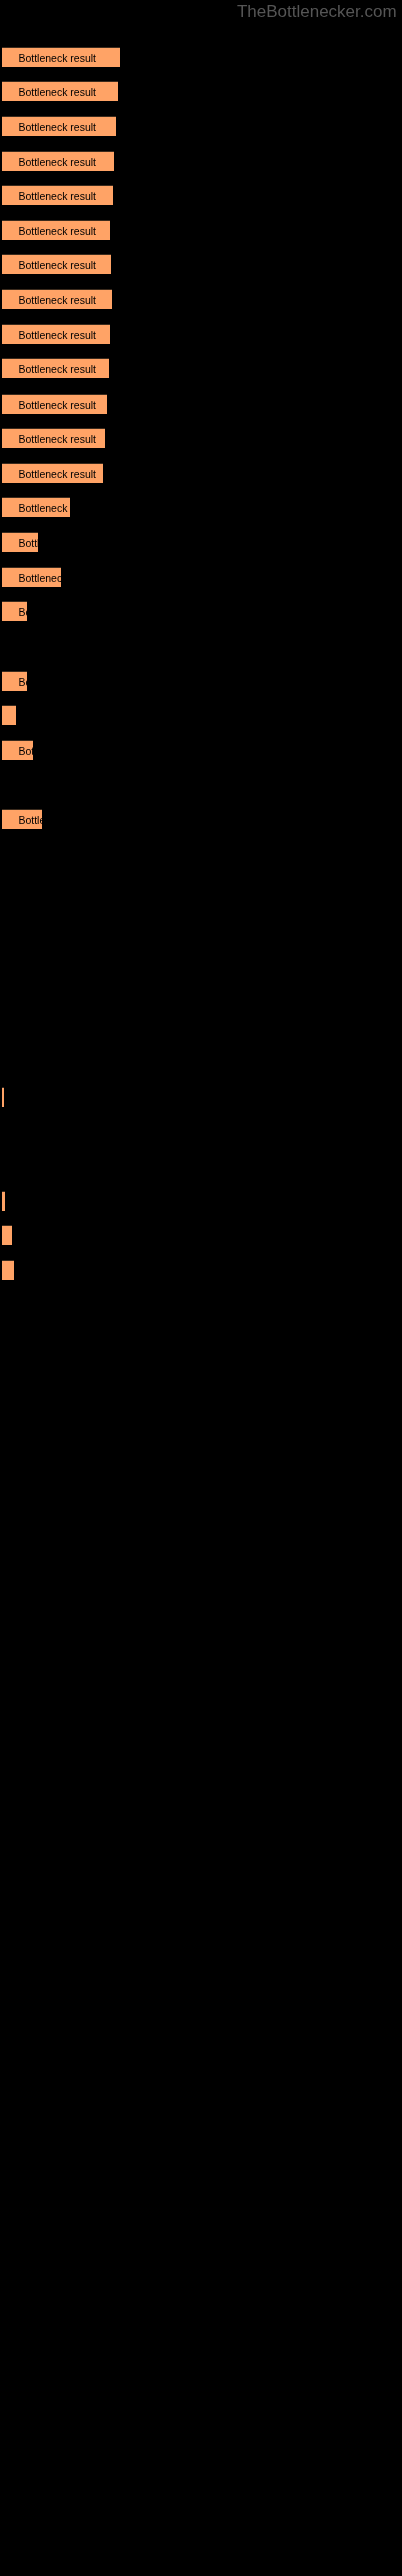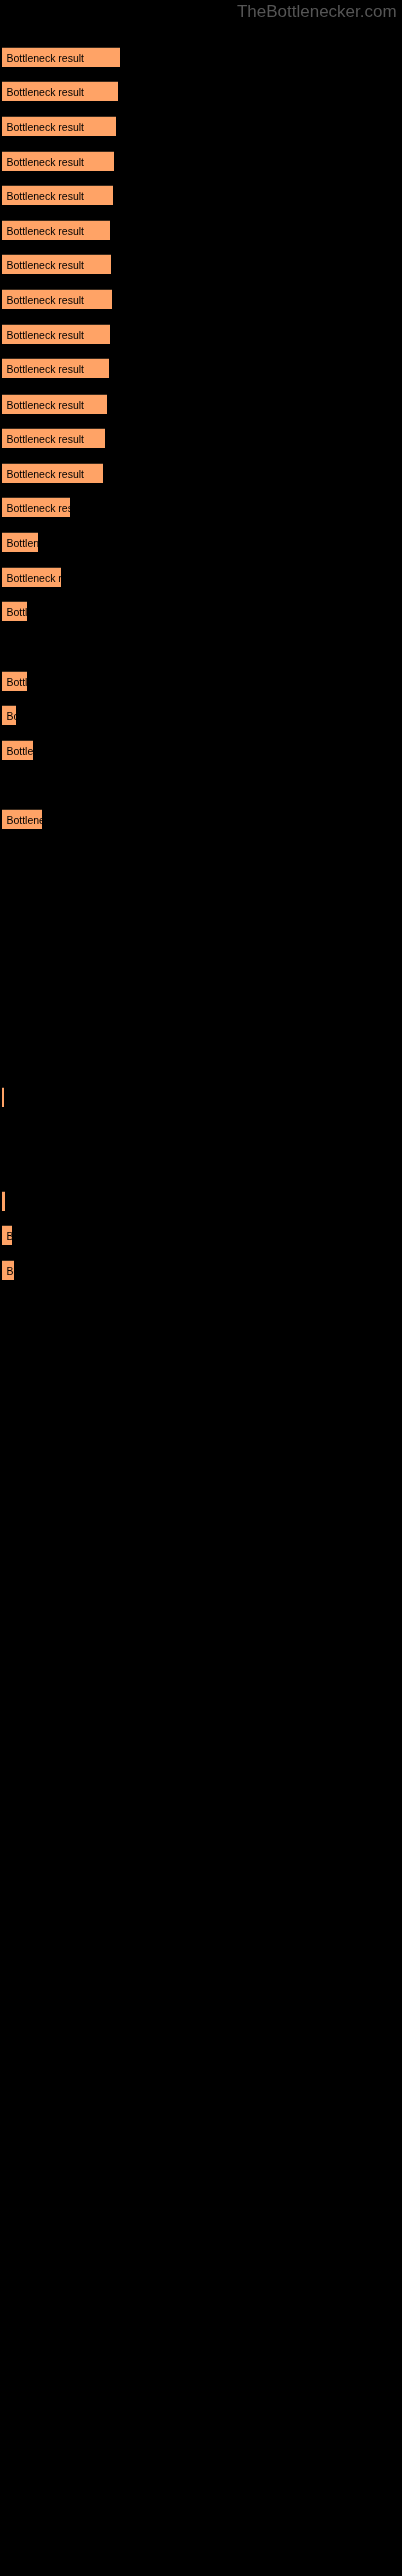--- a/index.html
+++ b/index.html
@@ -55,21 +55,21 @@
     transform: translateY(-50%);
     font-family: "Liberation Sans", sans-serif;
     font-size: 10.5px;
     color: #000000;
     white-space: nowrap;
     line-height: 1;
     pointer-events: none;
   }
   .clip {
     position: absolute;
-    left: 0;
+    left: 12px;
     top: 0;
     height: 20px;
     overflow: hidden;
     padding-left: 33px;
   }
 </style>
 </head>
 <body>
 
 <div id="page">

